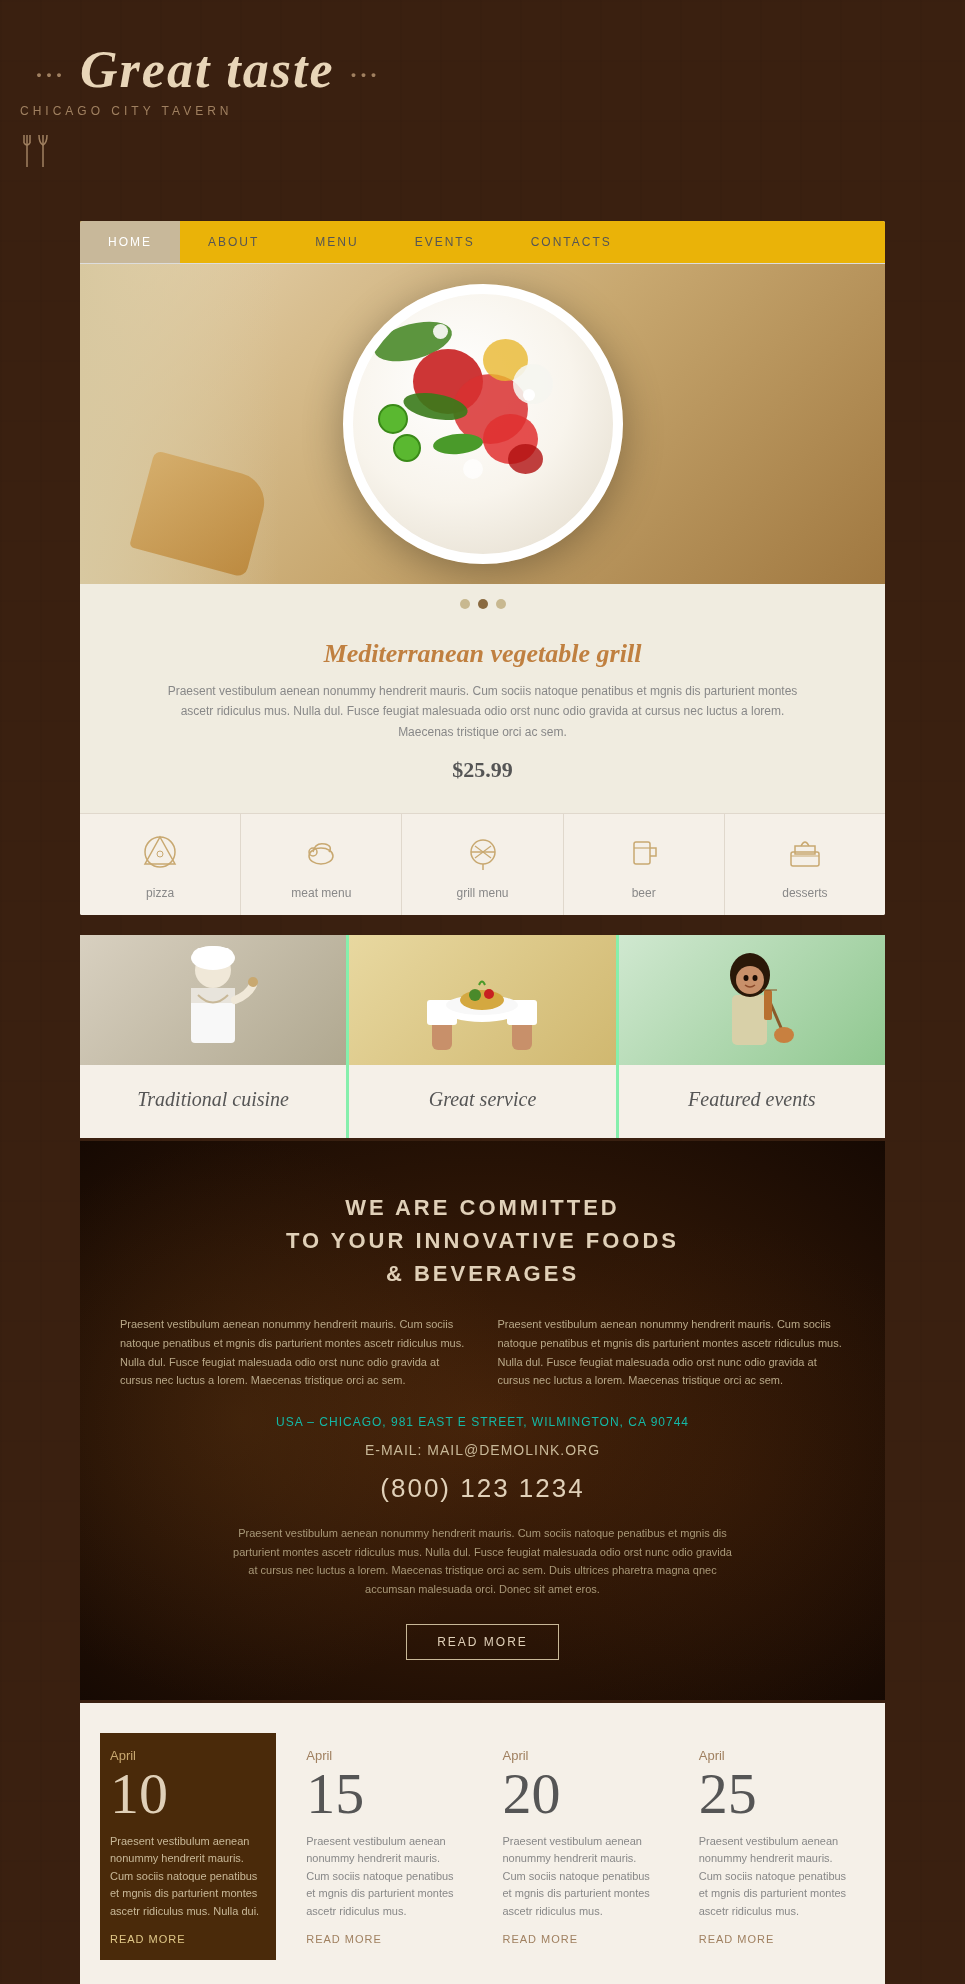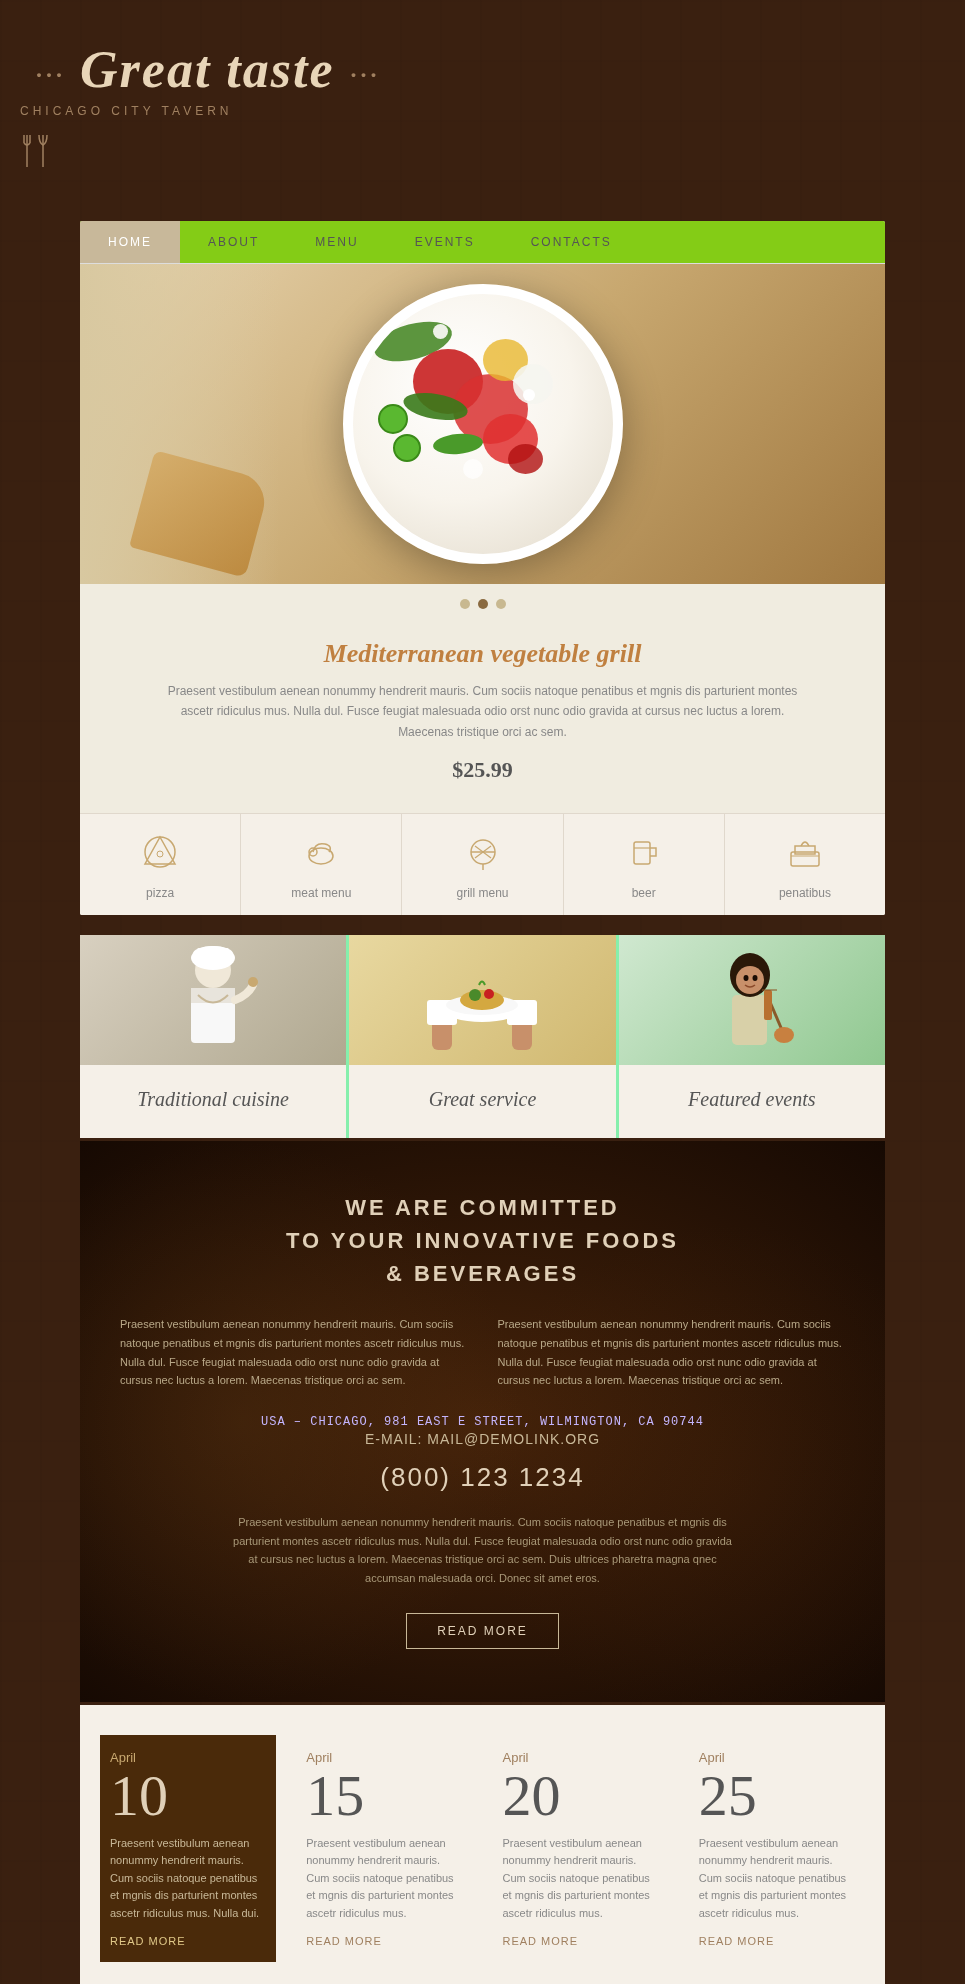--- a/index.html
+++ b/index.html
@@ -59,21 +59,21 @@
     .main-content {
       background: #f5f0e8;
       margin: 10px 80px 20px;
       border-radius: 2px;
       overflow: hidden;
     }
 
     
     .nav {
       display: flex;
-      background: #84cc16;
+      background: #eab308;
       border-bottom: 1px solid #ddd;
     }
     .nav-item {
       padding: 14px 28px;
       font-size: 12px;
       letter-spacing: 2px;
       font-family: Arial, sans-serif;
       color: #555;
       cursor: pointer;
       text-decoration: none;
@@ -204,21 +204,21 @@
       font-size: 20px;
       color: #555;
       font-style: italic;
       line-height: 1.4;
     }
 
     
     .commitment-section {
       margin: 3px 80px;
       background: #3a2010;
-      padding: 50px 40px 53px;
+      padding: 50px 40px 40px;
       text-align: center;
       color: #e0d0b8;
       position: relative;
       overflow: hidden;
     }
     .commitment-section::before {
       content: '';
       position: absolute;
       top: 0; left: 0; right: 0; bottom: 0;
       background: rgba(30, 15, 5, 0.6);
@@ -240,23 +240,23 @@
     }
     .commitment-col {
       flex: 1;
       font-size: 11px;
       line-height: 1.7;
       color: #b8a888;
       font-family: Arial, sans-serif;
     }
     .commitment-address {
       font-size: 12px;
-      color: #c4b5fd;
-      font-family: Liberation Mono, monospace;
-      margin-bottom: 2px;
+      color: #14b8a6;
+      font-family: Liberation Sans, sans-serif;
+      margin-bottom: 13px;
       letter-spacing: 1px;
     }
     .commitment-phone {
       font-size: 26px;
       color: #e0d0b8;
       font-family: Arial, sans-serif;
       margin-bottom: 20px;
       letter-spacing: 2px;
     }
     .commitment-email {
@@ -457,21 +457,21 @@
     </div>
     <div class="menu-icon-item">
       <span class="menu-icon-symbol">
         <svg width="36" height="36" viewBox="0 0 36 36" fill="none">
           <rect x="4" y="18" width="28" height="14" rx="2" stroke="#c8a870" stroke-width="1.5" fill="none"></rect>
           <rect x="8" y="12" width="20" height="8" stroke="#c8a870" stroke-width="1.5" fill="none"></rect>
           <path d="M14 12 Q18 4 22 12" stroke="#c8a870" stroke-width="1.5" fill="none"></path>
           <line x1="4" y1="22" x2="32" y2="22" stroke="#c8a870" stroke-width="1"></line>
         </svg>
       </span>
-      <div class="menu-icon-label">penatibus</div>
+      <div class="menu-icon-label">desserts</div>
     </div>
   </div>
 
 </div>
 
 <div class="feature-boxes">
 
   <div class="feature-box">
     <div class="feature-img feature-img-chef">
 

